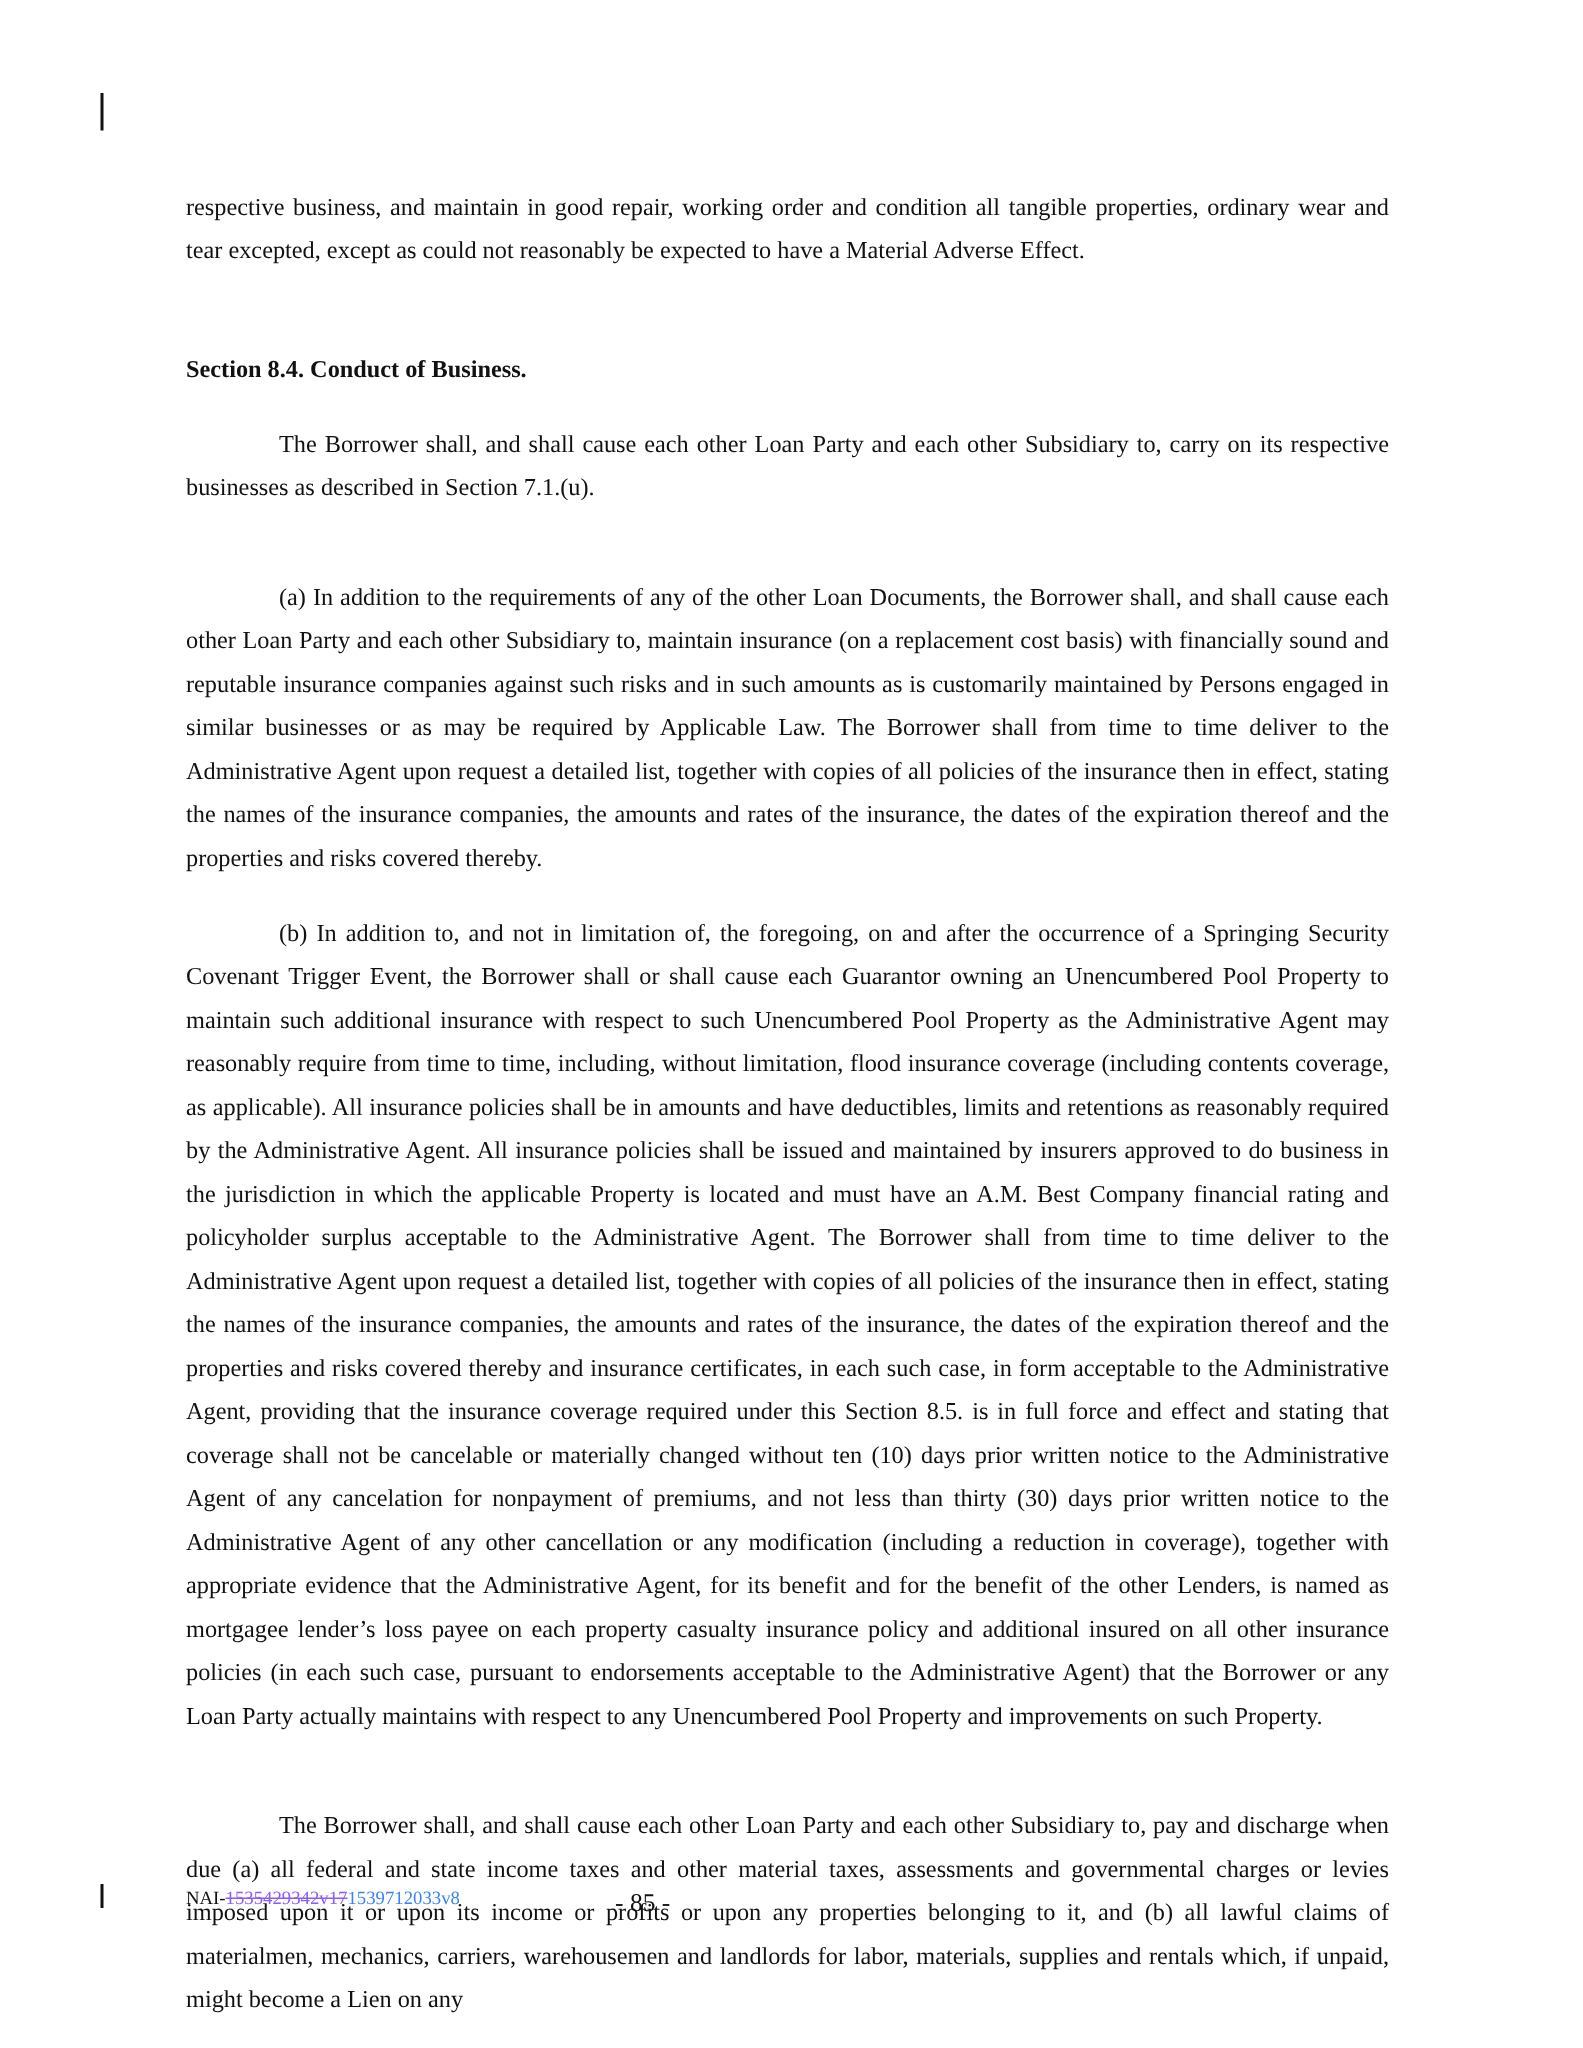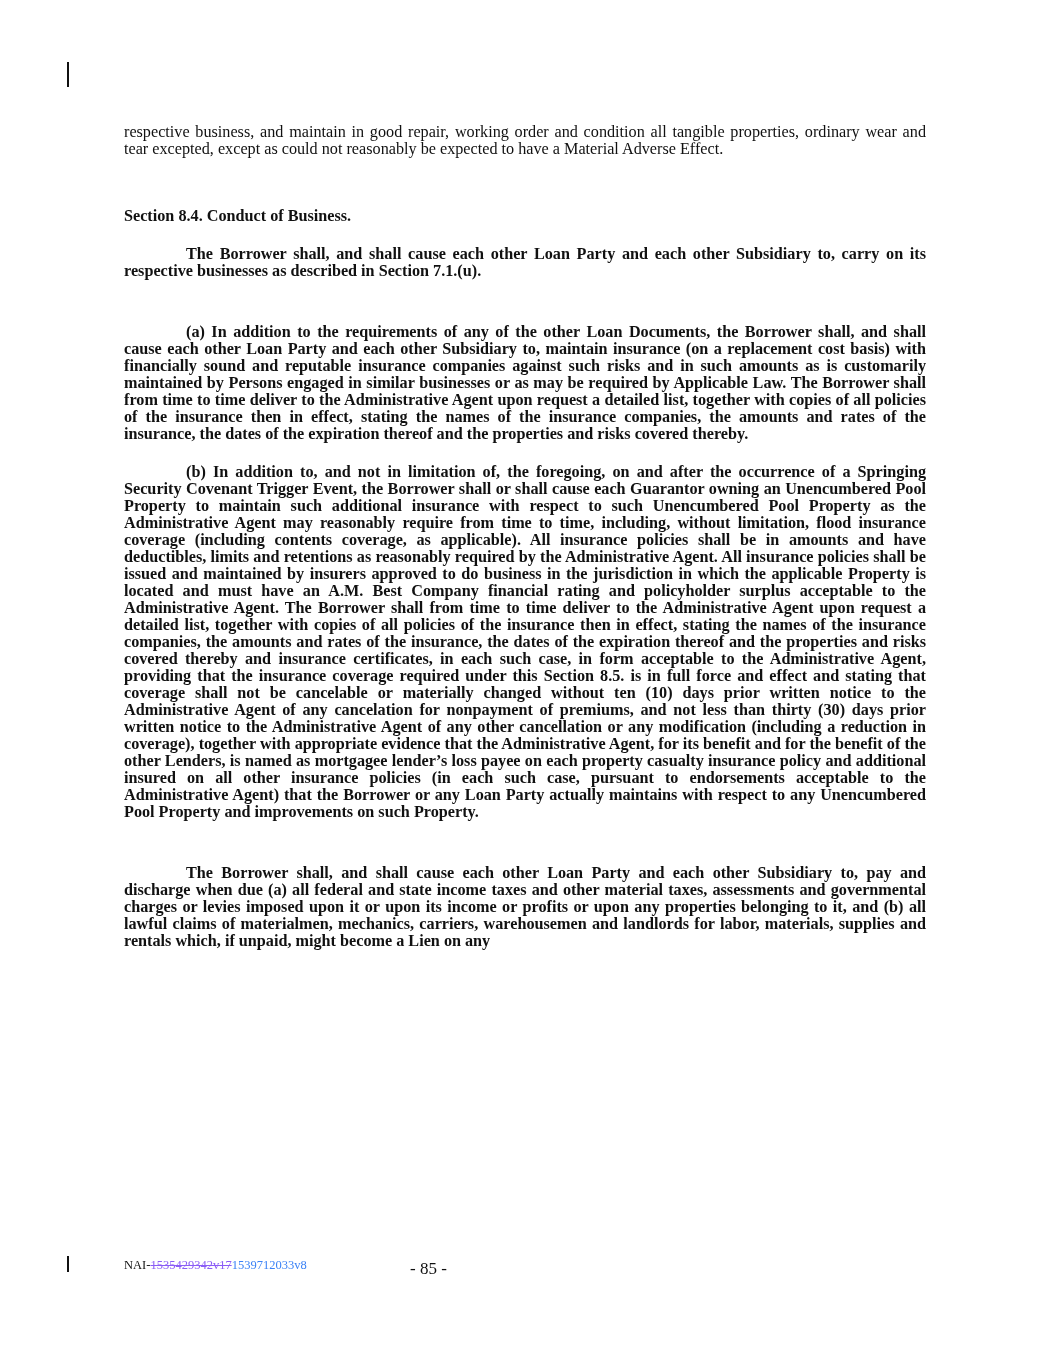--- a/index.html
+++ b/index.html
@@ -2,23 +2,23 @@
 <html><head>
   <meta charset="utf-8">
   <style>
     html, body { margin: 0; padding: 0; background: #ffffff; }
     body { width: 1055px; height: 1365px; position: relative; overflow: hidden;
       font-family: "Liberation Serif", "DejaVu Serif", serif; color: #111; }
     .change-bar { position: absolute; left: 67px; width: 2px; background: #111; }
     .change-bar.top { top: 62px; height: 25px; }
     .change-bar.bottom { top: 1256px; height: 16px; }
     .page { position: absolute; left: 124px; top: 124px; width: 802px; }
-    p, h2 { margin: 0; font-size: 16.2px; line-height: 17px; }
+    p, h2 { margin: 0; font-size: 16.2px; line-height: 29px; }
     p { text-align: justify; }
-    p.indent { text-indent: 62px; font-weight: bold; }
+    p.indent { text-indent: 62px; }
     h2 { font-weight: bold; margin-top: 28px; }
     .gap { height: 21.7px; }
     .footer { position: absolute; top: 1258px; left: 124px; font-size: 12.5px; }
     .footer .del { color: #8b5cf6; text-decoration: line-through; }
     .footer .ins { color: #3b82f6; }
     .pagenum { position: absolute; top: 1259px; left: 0; width: 857px; text-align: center; font-size: 17px; }
   </style>
 </head>
 <body>
 

